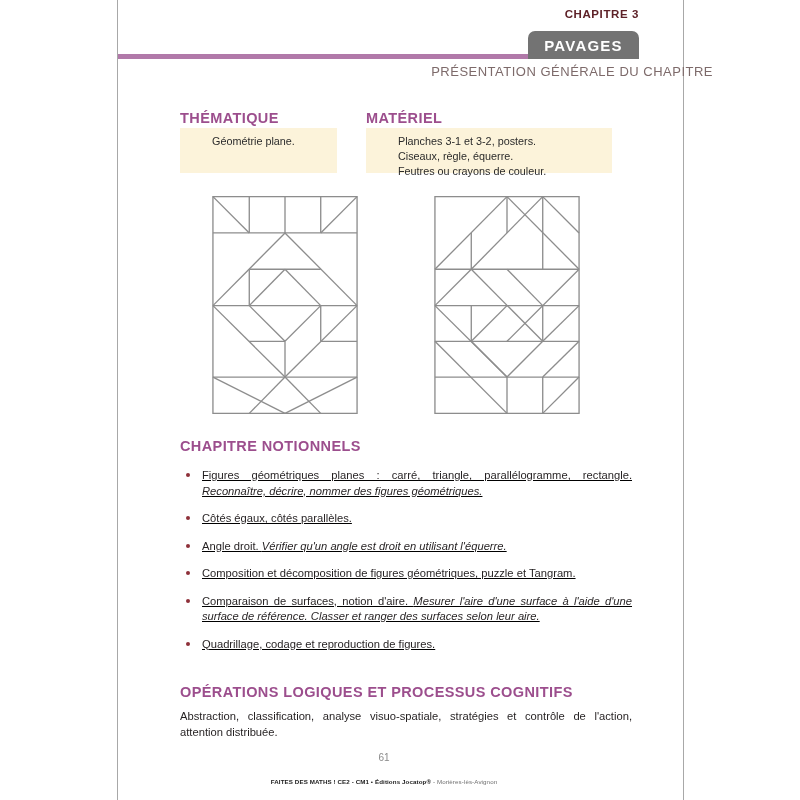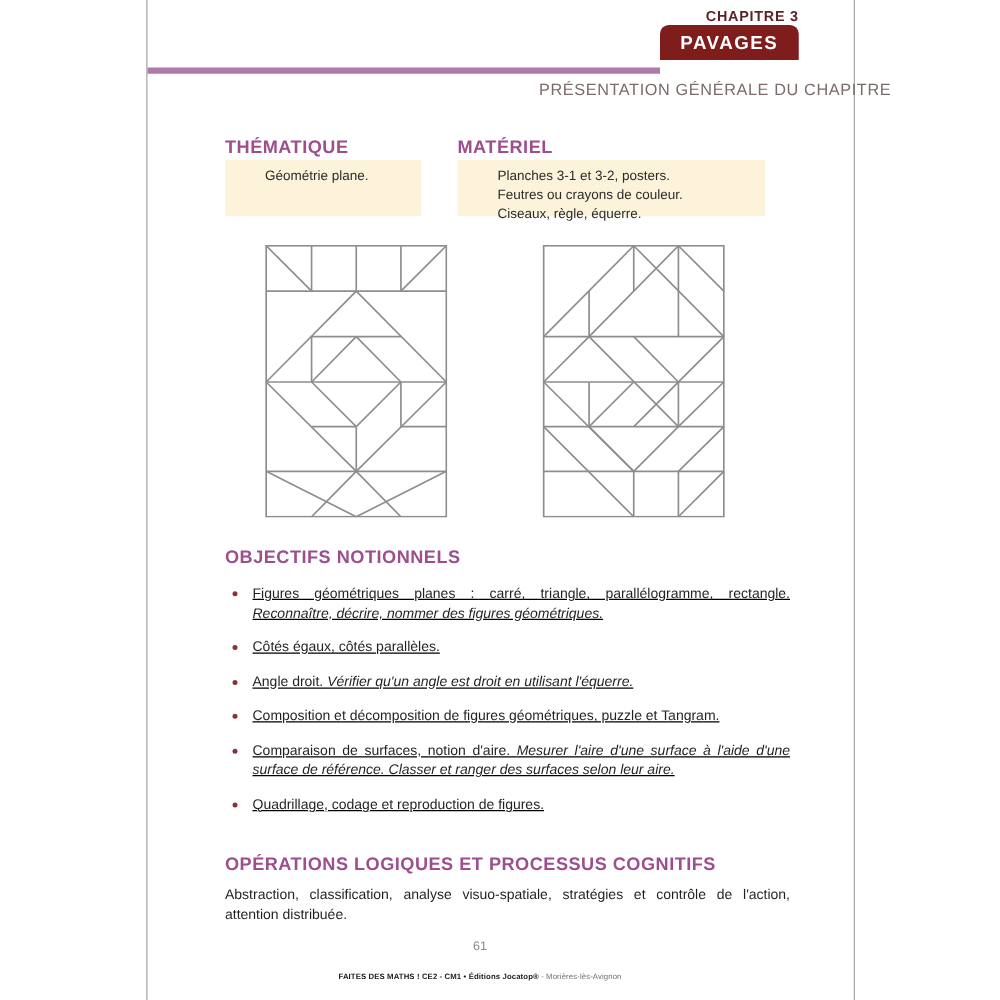--- a/index.html
+++ b/index.html
@@ -21,23 +21,23 @@
   .sheet-edge.left{left:117px;}
   .sheet-edge.right{left:683px;}
 
   
   .chapitre-label{
     position:absolute;right:129px;top:8px;
     font-size:11.5px;font-weight:bold;letter-spacing:.6px;
     color:#5e2228;
   }
   .pavages-tab{
-    position:absolute;left:528px;top:20px;
+    position:absolute;left:528px;top:31px;
     width:111px;height:28px;
-    background:#7f1d1d;
+    background:#737373;
     border-radius:7px 7px 0 0;
     color:#ffffff;
     font-size:15px;font-weight:bold;letter-spacing:1.2px;
     display:flex;align-items:center;justify-content:center;
   }
   .header-rule{
     position:absolute;left:118px;top:54px;
     width:410px;height:5px;background:#b179a9;
   }
   .presentation{
@@ -130,22 +130,22 @@
   <div class="presentation">PRÉSENTATION GÉNÉRALE DU CHAPITRE</div>
 
   <div class="sec-title" id="title-thematique">THÉMATIQUE</div>
   <div class="cream-box" id="box-thematique">
     <span class="cream-line">Géométrie plane.</span>
   </div>
 
   <div class="sec-title" id="title-materiel">MATÉRIEL</div>
   <div class="cream-box" id="box-materiel">
     <span class="cream-line">Planches 3-1 et 3-2, posters.</span>
+    <span class="cream-line">Ciseaux, règle, équerre.</span>
     <span class="cream-line">Feutres ou crayons de couleur.</span>
-    <span class="cream-line">Ciseaux, règle, équerre.</span>
   </div>
 
   <div class="figure" id="fig-left">
     <svg width="146" height="218" viewBox="0 0 240 360">
       <g fill="none" stroke="#8d8d8d" stroke-width="2.2">
         <rect x="1" y="1" width="238" height="358"></rect>
 
         <line x1="1" y1="61" x2="239" y2="61"></line>
         <line x1="1" y1="181" x2="239" y2="181"></line>
         <line x1="1" y1="299" x2="239" y2="299"></line>
@@ -219,21 +219,21 @@
 
         <line x1="61" y1="240" x2="120" y2="299"></line>
         <line x1="179" y1="240" x2="120" y2="299"></line>
         <line x1="1" y1="240" x2="120" y2="359"></line>
         <line x1="239" y1="299" x2="179" y2="359"></line>
         <line x1="239" y1="240" x2="179" y2="299"></line>
       </g>
     </svg>
   </div>
 
-  <div class="sec-title" id="title-objectifs">OBJECTIFS NOTIONNELS</div>
+  <div class="sec-title" id="title-objectifs">CHAPITRE NOTIONNELS</div>
 
   <div class="bullets">
     <div class="bullet-row">
       <span>Figures géométriques planes : carré, triangle, parallélogramme, rectangle. </span><span class="it">Reconnaître, décrire, nommer des figures géométriques.</span>
     </div>
     <div class="bullet-row">
       <span>Côtés égaux, côtés parallèles.</span><span class="it"></span>
     </div>
     <div class="bullet-row">
       <span>Angle droit. </span><span class="it">Vérifier qu'un angle est droit en utilisant l'équerre.</span>

